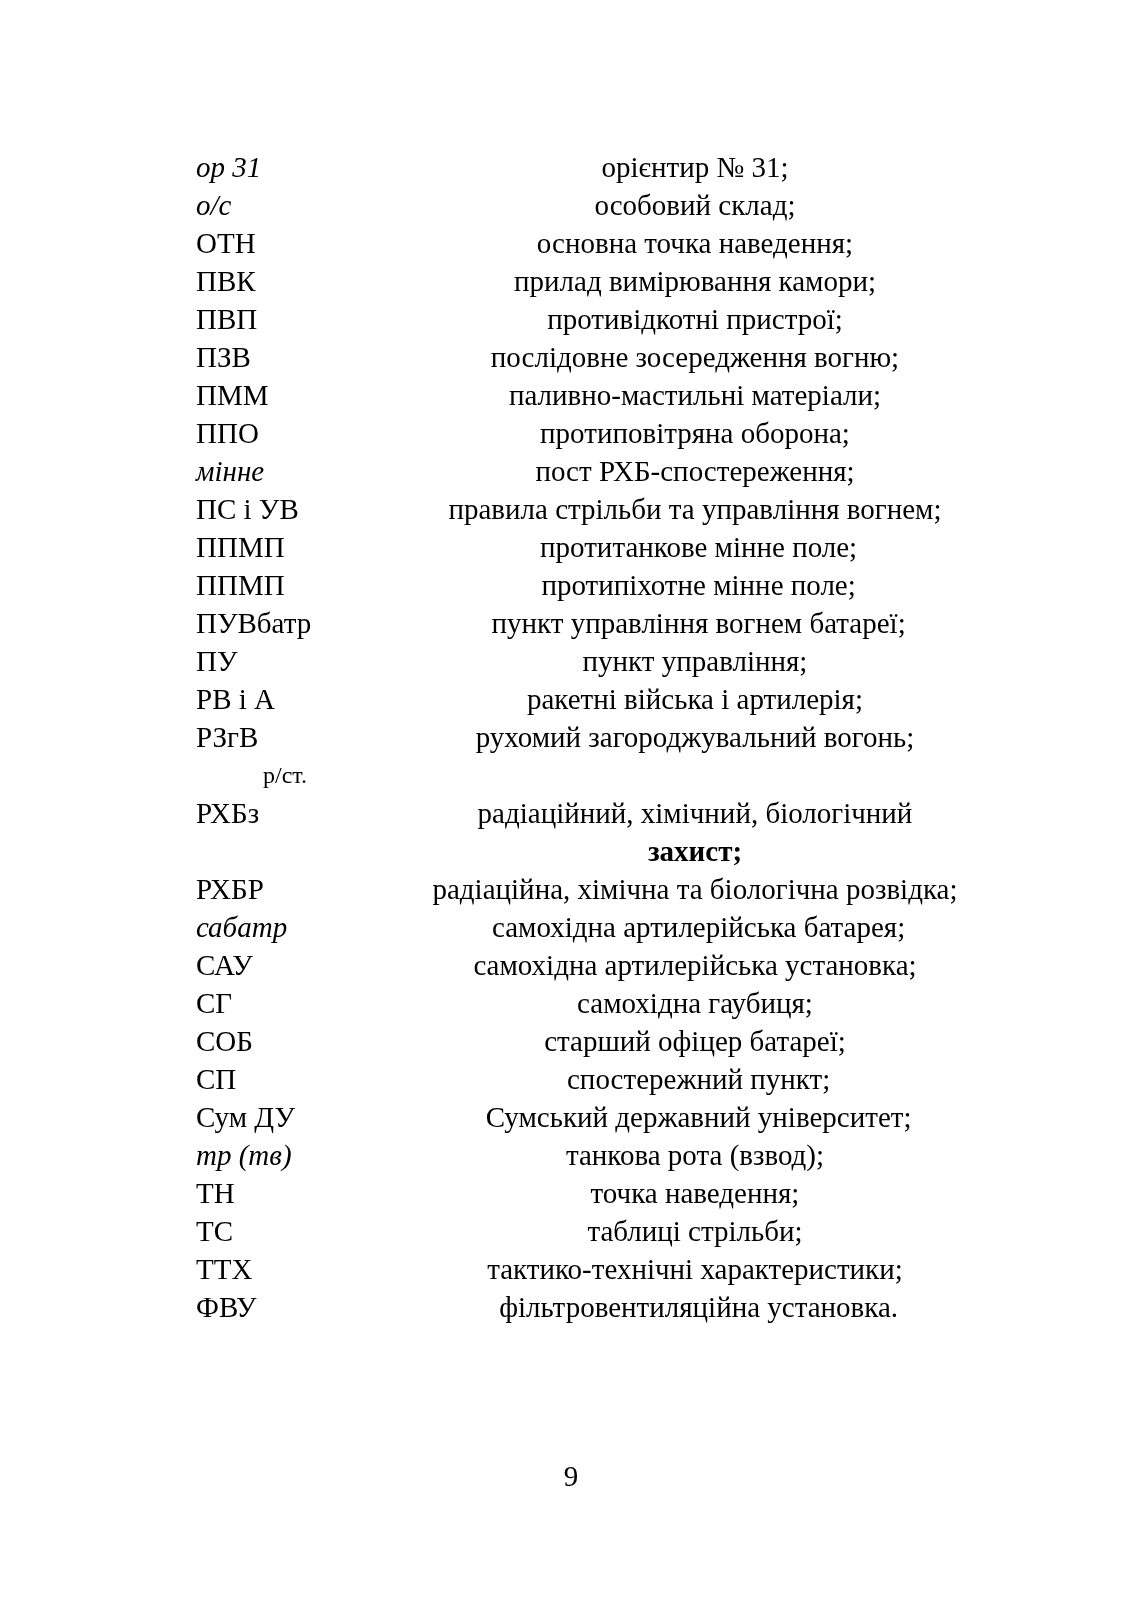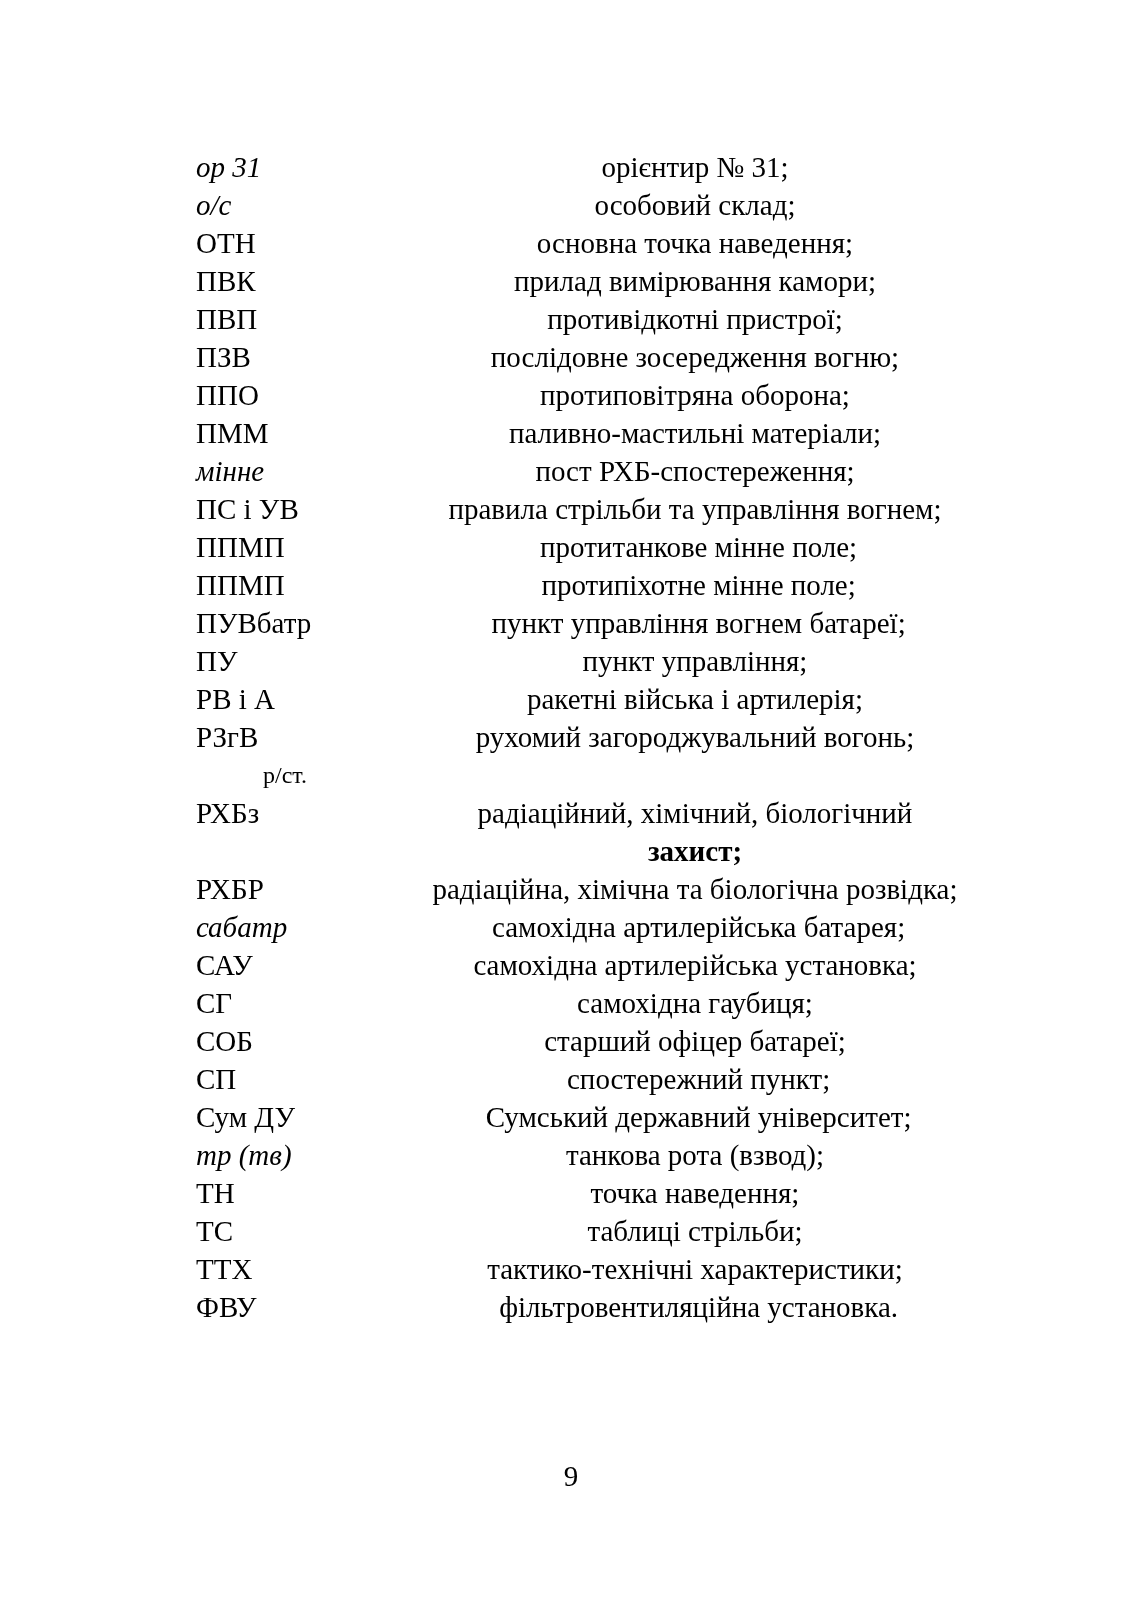--- a/index.html
+++ b/index.html
@@ -105,27 +105,27 @@
       <div class="term">ПВП</div>
       <div class="definition">противідкотні пристрої;</div>
     </div>
 
     <div class="abbrev-row">
       <div class="term">ПЗВ</div>
       <div class="definition">послідовне зосередження вогню;</div>
     </div>
 
     <div class="abbrev-row">
+      <div class="term">ПММ</div>
+      <div class="definition">паливно-мастильні матеріали;</div>
+    </div>
+
+    <div class="abbrev-row">
       <div class="term">ППО</div>
       <div class="definition">протиповітряна оборона;</div>
-    </div>
-
-    <div class="abbrev-row">
-      <div class="term">ПММ</div>
-      <div class="definition">паливно-мастильні матеріали;</div>
     </div>
 
     <div class="abbrev-row">
       <div class="term italic">мінне</div>
       <div class="definition">пост РХБ-спостереження;</div>
     </div>
 
     <div class="abbrev-row">
       <div class="term">ПС і УВ</div>
       <div class="definition">правила стрільби та управління вогнем;</div>

